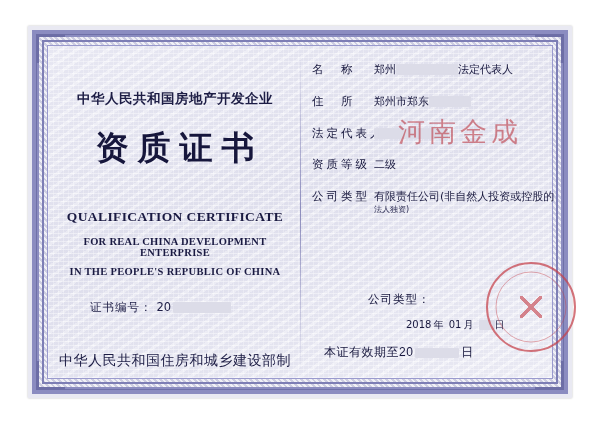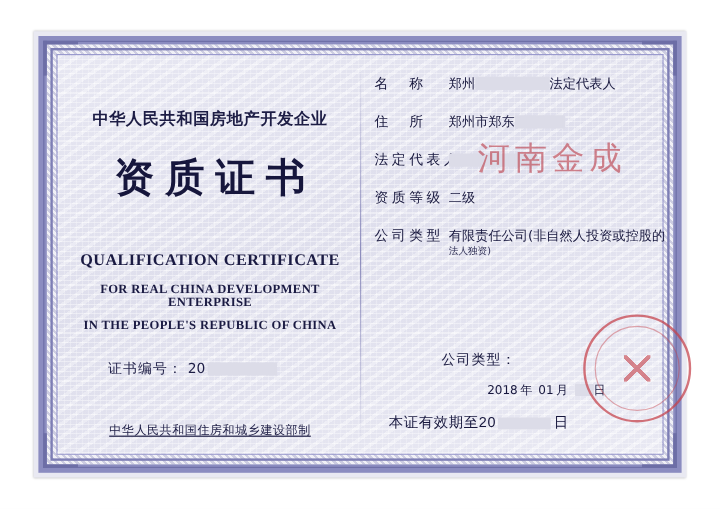--- a/index.html
+++ b/index.html
@@ -171,25 +171,24 @@
     vertical-align: middle;
     background: #dcdce8;
     border-radius: 1px;
   }
   .r-certno { width: 58px; height: 11px; margin-left: 2px; }
   .issuer-line {
     position: absolute;
     left: 0;
     top: 292px;
     width: 246px;
-    font-size: 10px;
+    font-size: 14px;
     font-family: "DejaVu Sans", sans-serif;
     color: #1d1d45;
     letter-spacing: 0.5px;
-    text-decoration: underline;
   }
 
   
   .right {
     position: absolute;
     left: 312px;
     top: 62px;
     width: 236px;
     color: #17173d;
     font-family: "DejaVu Sans", sans-serif;

